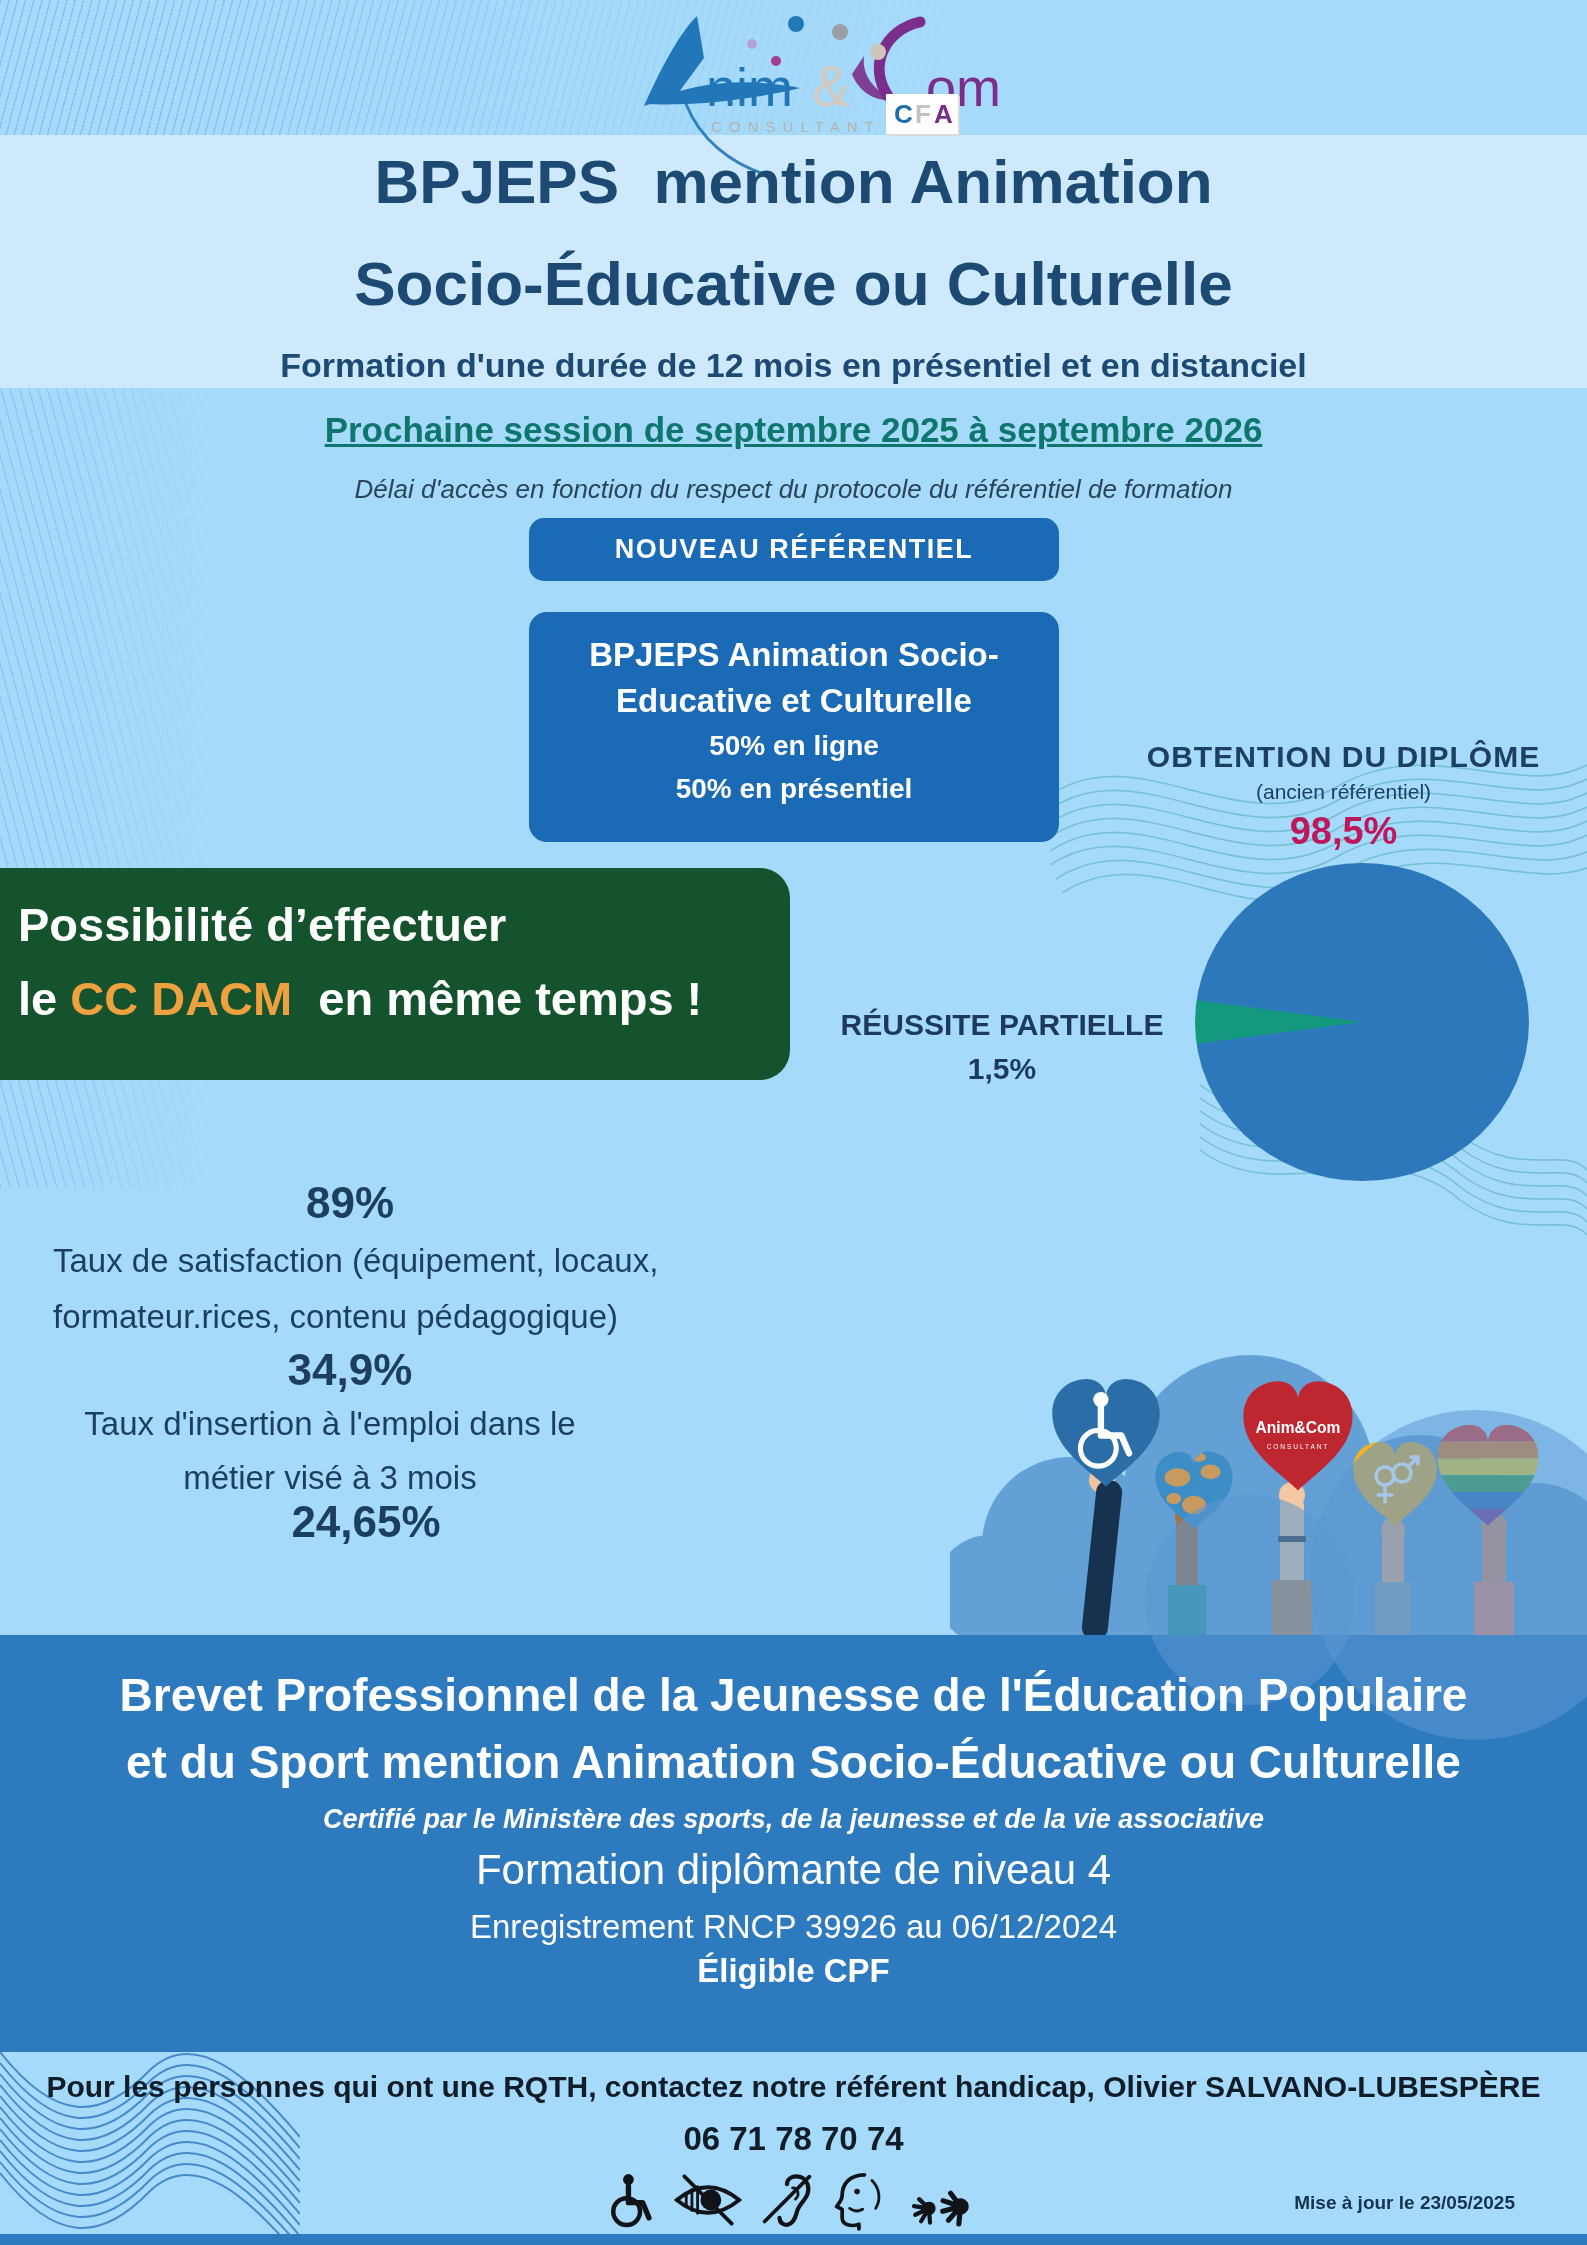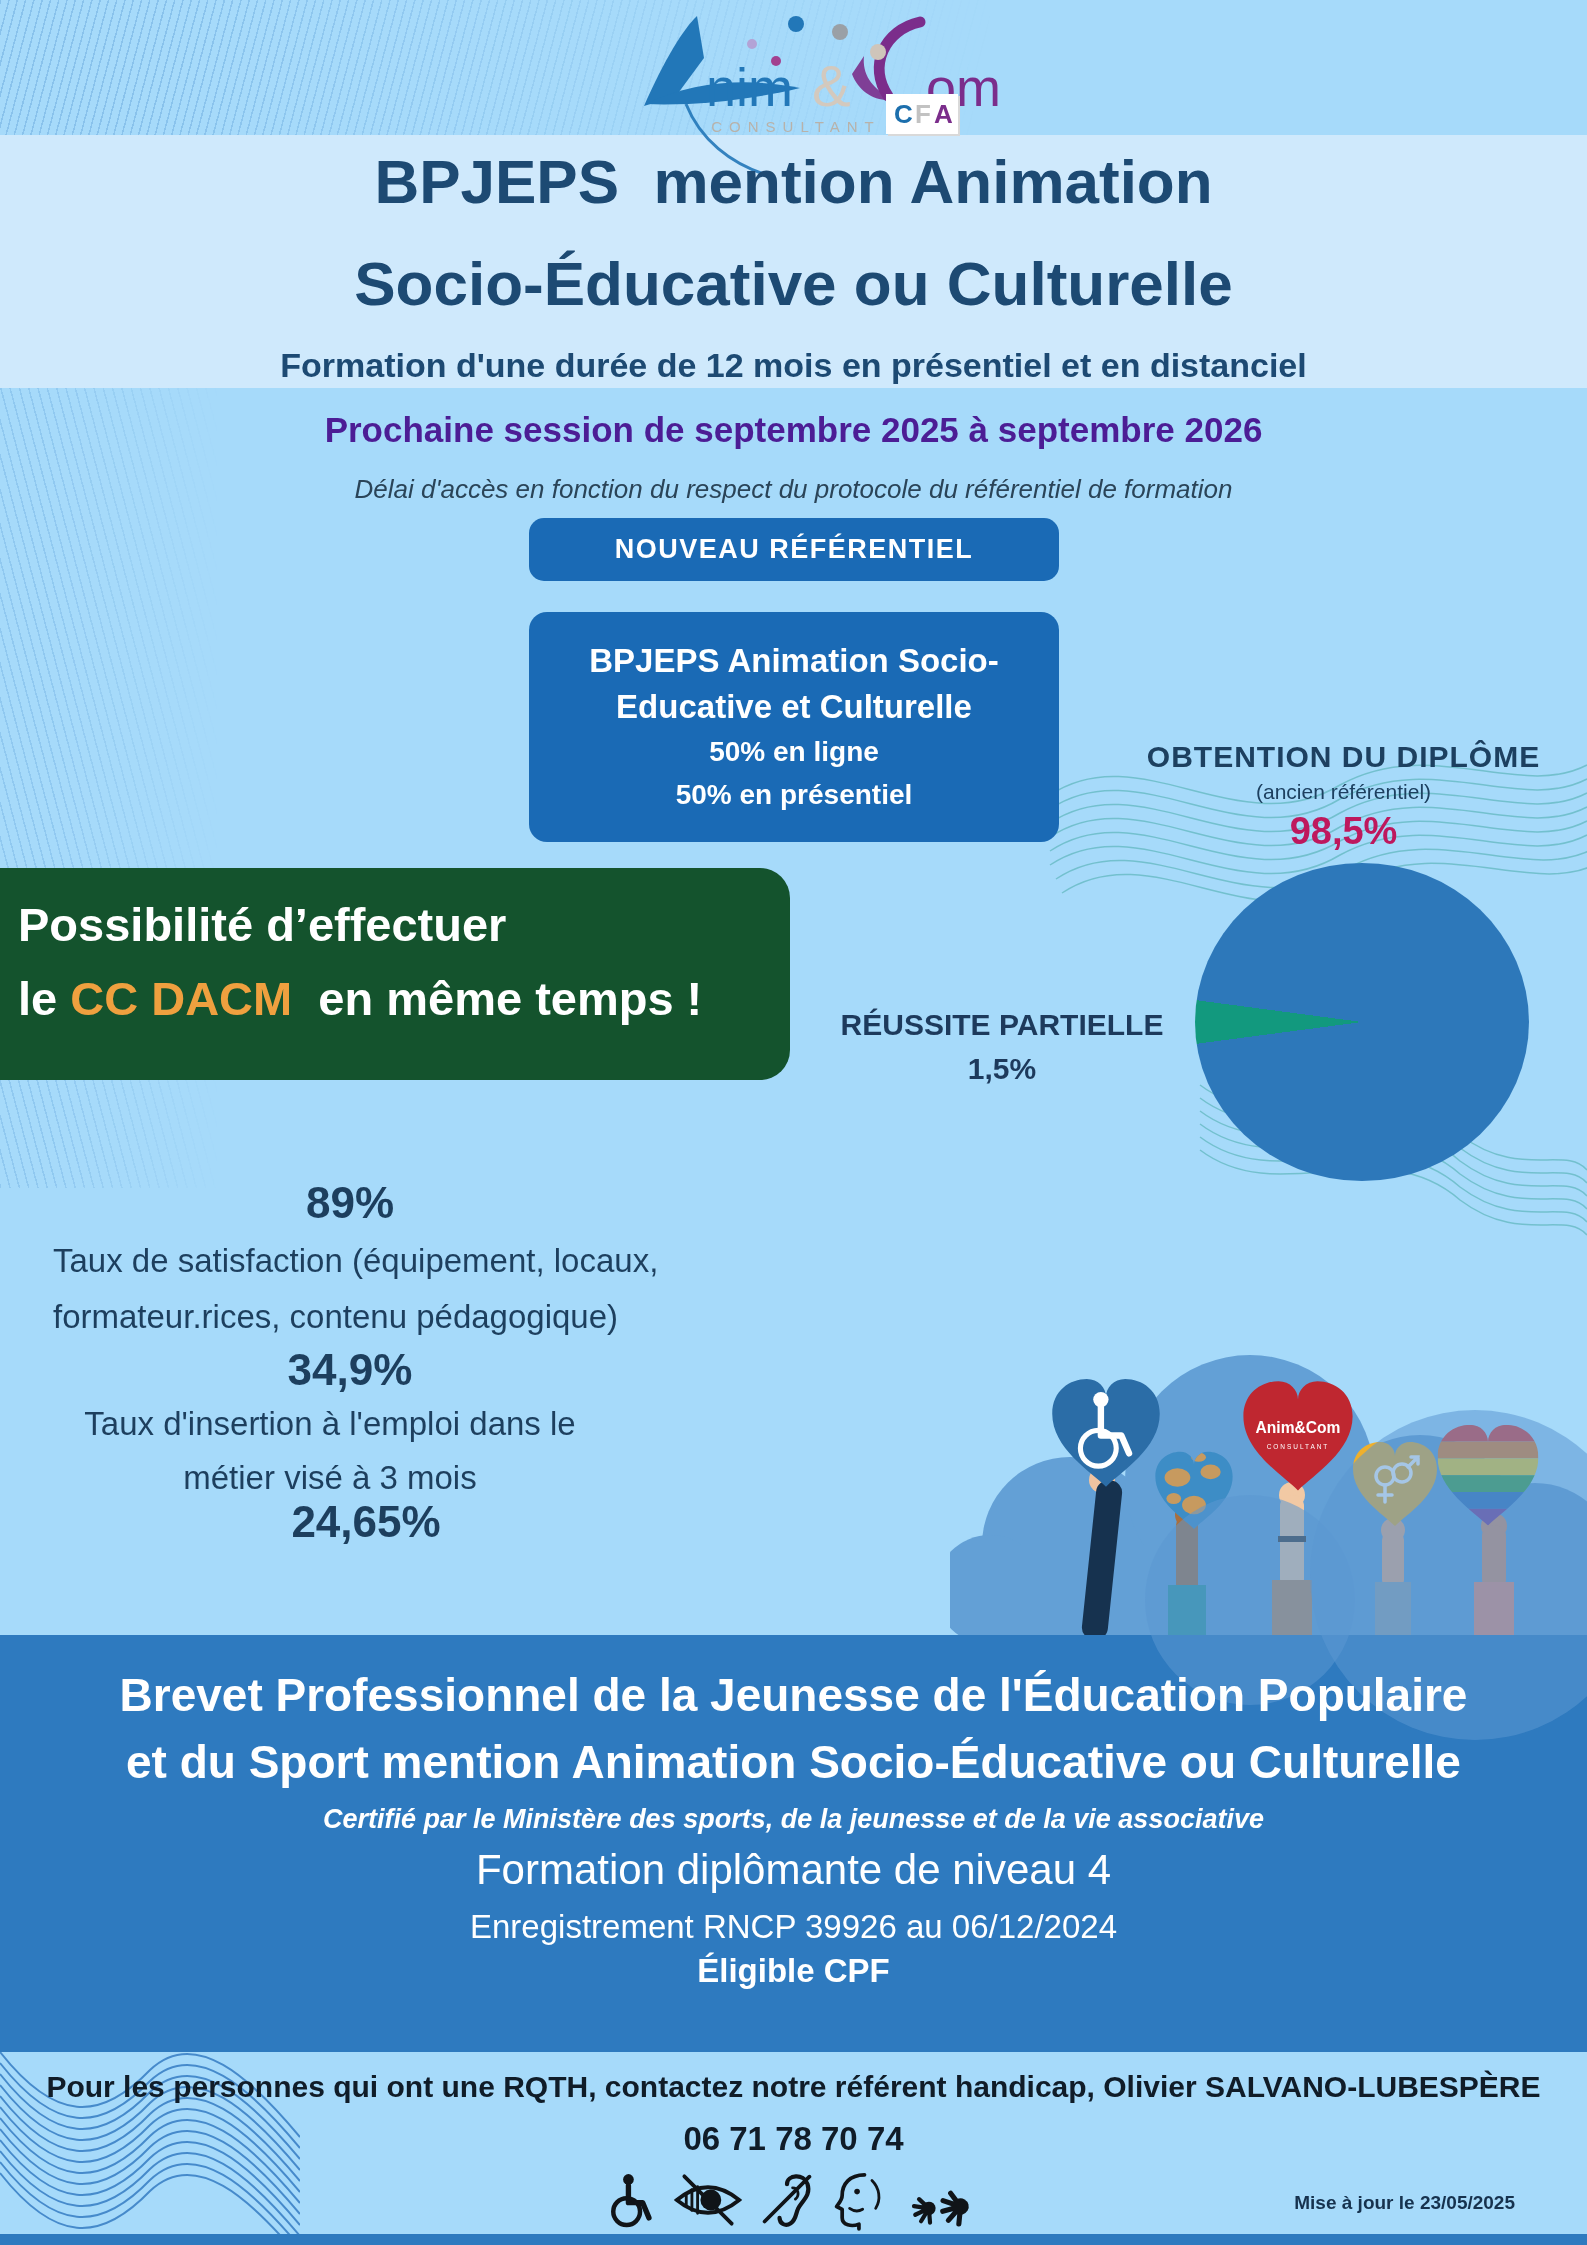--- a/index.html
+++ b/index.html
@@ -20,27 +20,27 @@
     mask:linear-gradient(100deg,#000 15%,rgba(0,0,0,.3) 55%,transparent 82%);}
   .tex2{left:0;top:388px;width:230px;height:800px;
     background:repeating-linear-gradient(75deg, rgba(70,140,205,.22) 0 1.5px, rgba(0,0,0,0) 1.5px 9px);
     -webkit-mask:linear-gradient(to right,#000 20%,transparent 95%);
     mask:linear-gradient(to right,#000 20%,transparent 95%);}
 
   .title-band{left:0;top:135px;width:100%;height:253px;background:#cfe9fc;}
   .title1{top:146px;font-size:62px;font-weight:bold;color:#1d4a73;}
   .title2{top:248px;font-size:62px;font-weight:bold;color:#1d4a73;}
   .subtitle{top:346px;font-size:34px;font-weight:bold;color:#1d4a73;}
-  .session{top:410px;font-size:35px;font-weight:bold;color:#4c1d95;}
+  .session{top:410px;font-size:35px;font-weight:bold;color:#0f766e;text-decoration:underline;}
   .delai{top:474px;font-size:26px;font-style:italic;color:#2a4458;}
 
   .badge{left:529px;top:518px;width:530px;height:63px;background:#1a6ab5;border-radius:15px;
     color:#fff;font-size:27px;font-weight:bold;letter-spacing:1.5px;text-align:center;line-height:63px;}
   .infobox{left:529px;top:612px;width:530px;height:230px;background:#1a6ab5;border-radius:18px;
-    color:#fff;text-align:center;padding-top:26px;box-sizing:border-box;}
+    color:#fff;text-align:center;padding-top:20px;box-sizing:border-box;}
   .infobox .l1,.infobox .l2{font-size:33px;font-weight:bold;line-height:46px;}
   .infobox .l3,.infobox .l4{font-size:28px;font-weight:bold;line-height:43px;}
 
   .pie-title{left:1100px;top:740px;width:487px;text-align:center;font-size:30px;font-weight:bold;letter-spacing:1px;color:#1d4060;}
   .pie-sub{left:1100px;top:780px;width:487px;text-align:center;font-size:21px;color:#1d4060;}
   .pie-val{left:1100px;top:810px;width:487px;text-align:center;font-size:38px;font-weight:bold;color:#be185d;}
   .pie{left:1195px;top:863px;width:334px;height:318px;border-radius:50%;
     background:conic-gradient(from 0deg at 50% 50%, #2d78ba 0deg 262.5deg, #12997e 262.5deg 277.5deg, #2d78ba 277.5deg 360deg);}
   .partial-label{left:800px;top:1008px;width:404px;text-align:center;font-size:30px;font-weight:bold;color:#1d3a5c;}
   .partial-val{left:800px;top:1052px;width:404px;text-align:center;font-size:30px;font-weight:bold;color:#1d3a5c;}

